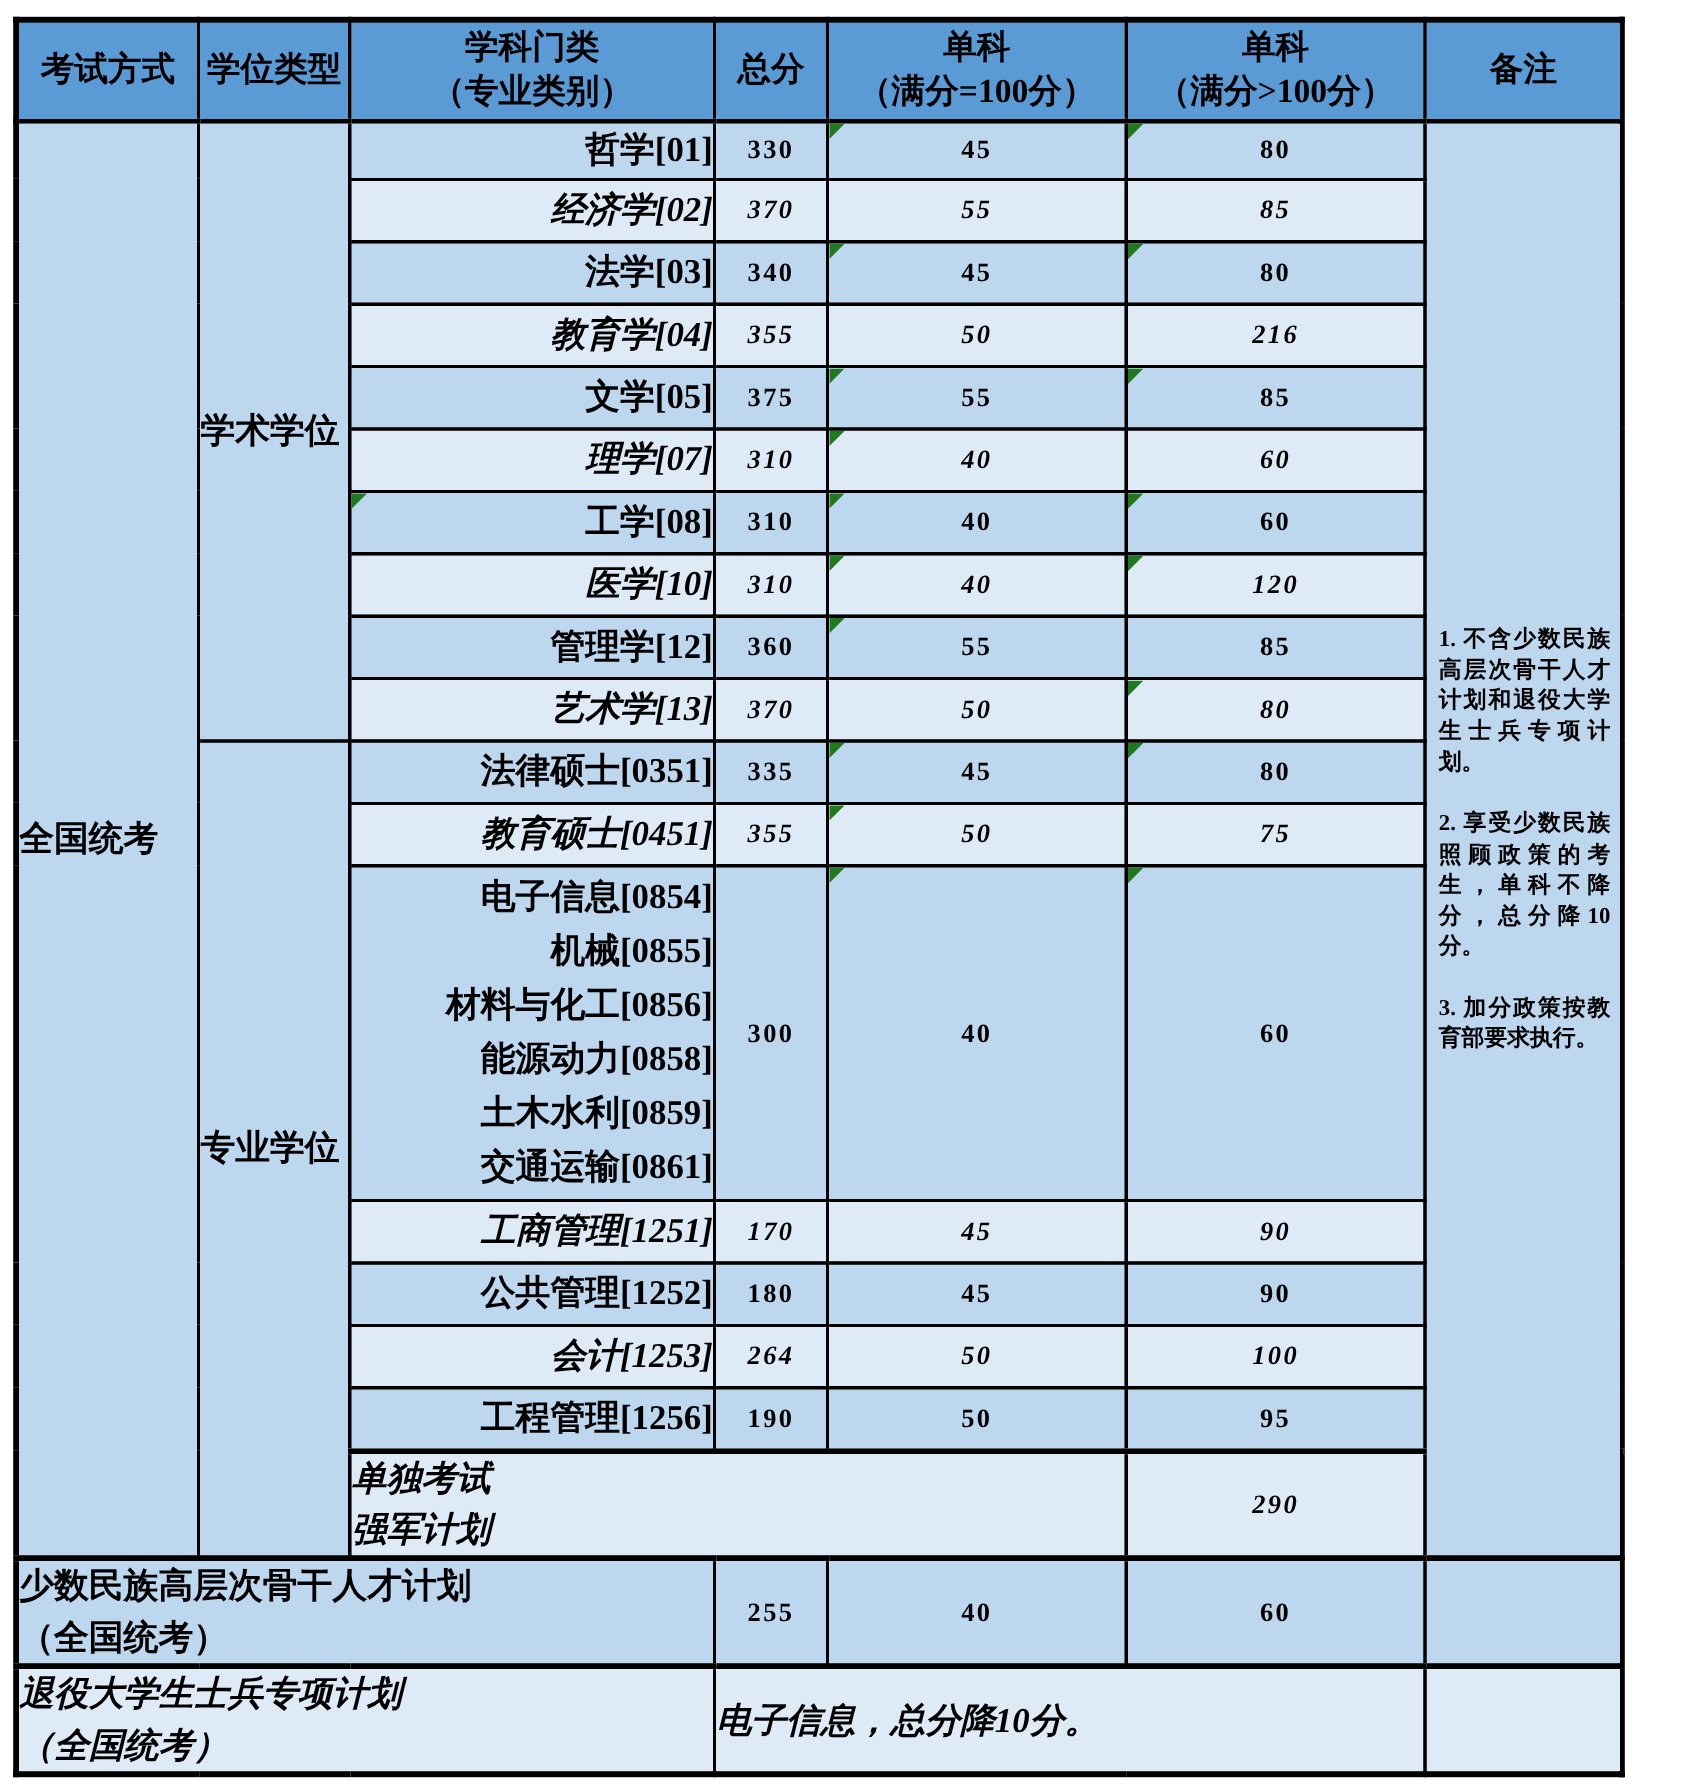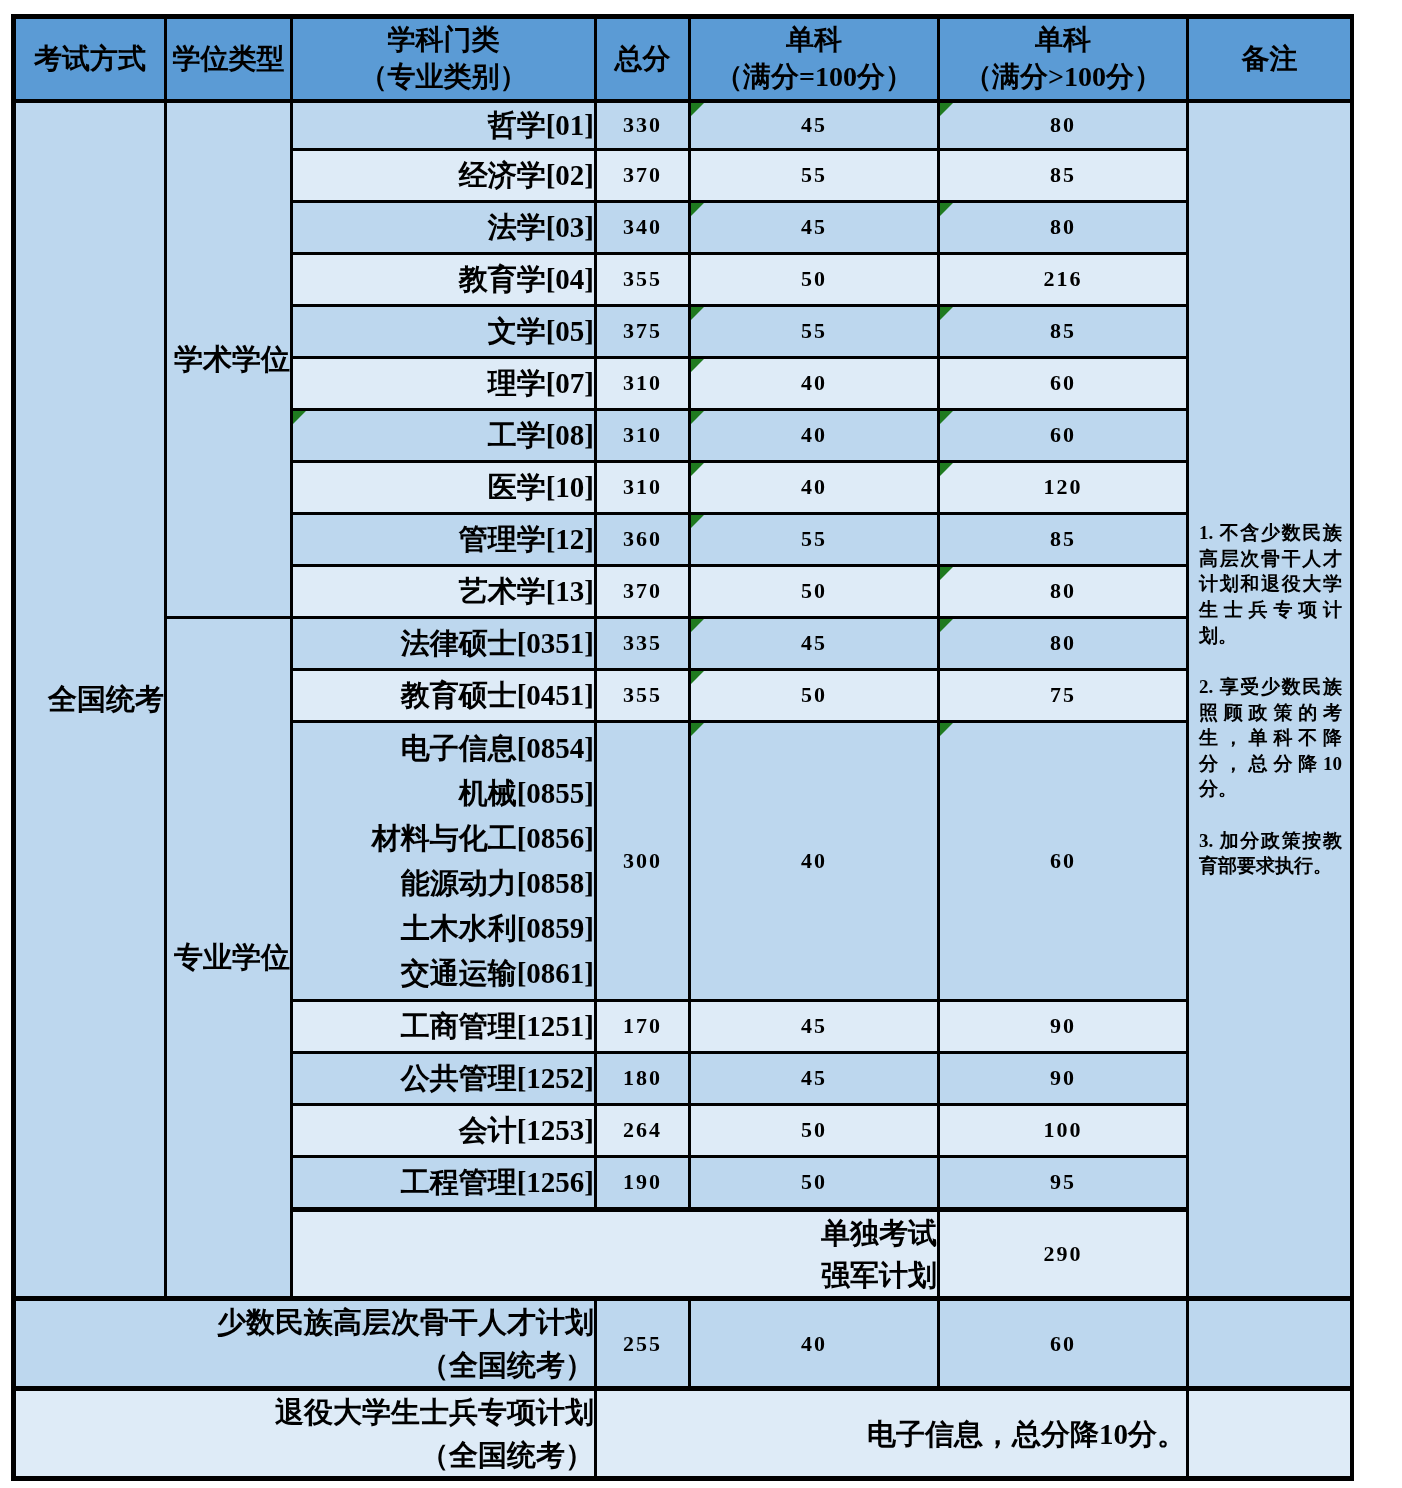--- a/index.html
+++ b/index.html
@@ -35,41 +35,41 @@
     background:var(--header-bg);
     font-size:28px;
     line-height:1.32;
     white-space:pre-line;
     text-align:center;
     height:80px;
     border-bottom-width:4px;
   }
   td{font-size:29px;}
   .dark{background:var(--row-dark);}
-  .light{background:var(--row-light);}
+  .light{background:var(--row-light);font-style:italic;}
   .side{background:var(--row-dark);text-align:center;}
   .subject{
     text-align:right;
     padding-left:12px;
     white-space:pre-line;
     line-height:1.55;
   }
   .num{
     text-align:center;
     font-size:22px;
     letter-spacing:2px;
   }
   .h-row{height:49px;}
   .h-big{height:276px;}
   .h-sp1{height:77px;}
   .h-sp2{height:85px;}
   .h-sp3{height:85px;}
   tr.sep td{border-top-width:5px;}
   .center-label{
-    text-align:right;
+    text-align:left;
     white-space:pre-line;
     line-height:1.45;
   }
   .remark{
     background:var(--row-dark);
     vertical-align:middle;
     text-align:justify;
     padding:6px 8px 6px 10px;
     font-size:19px;
     line-height:1.35;

